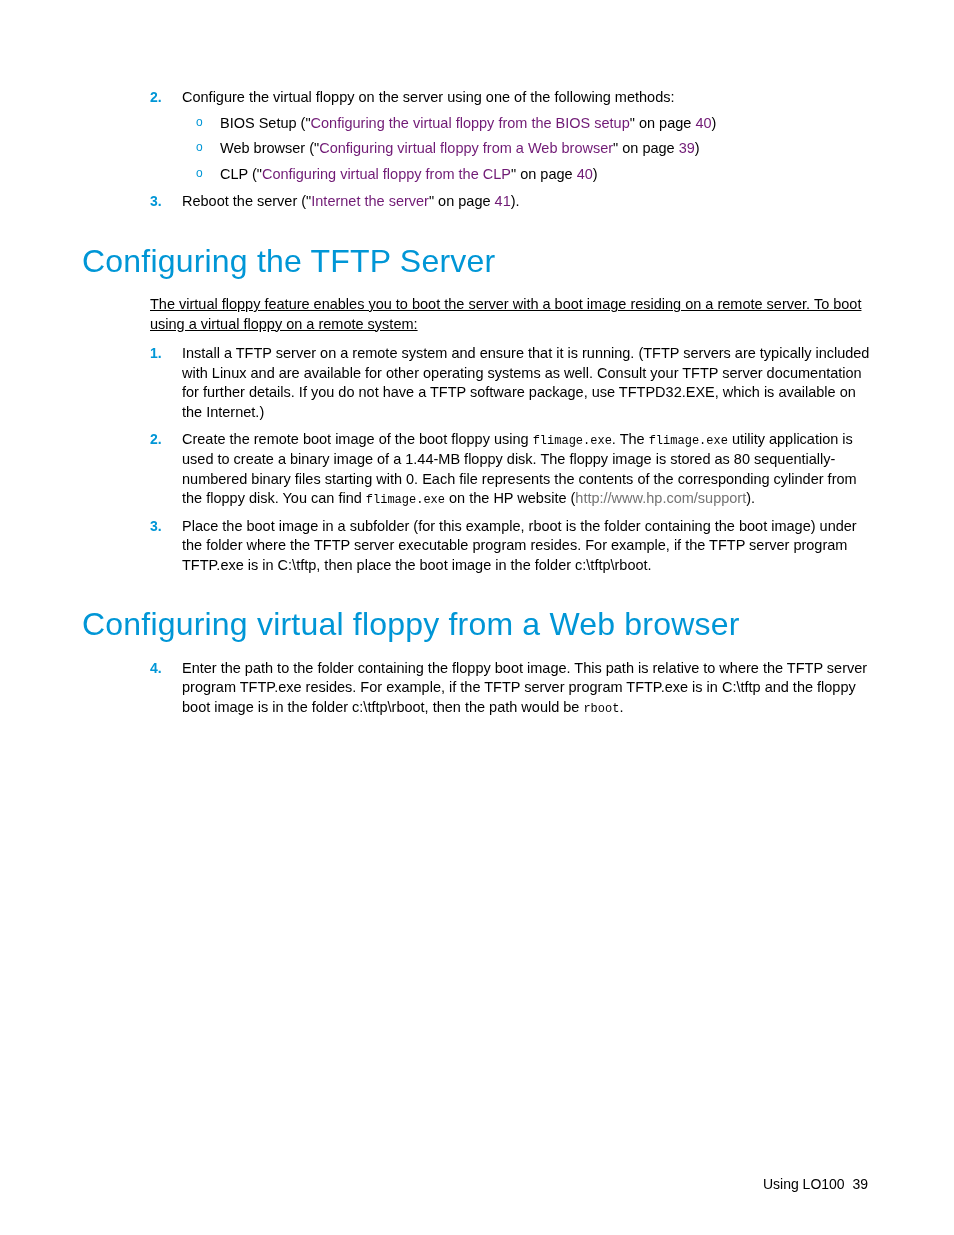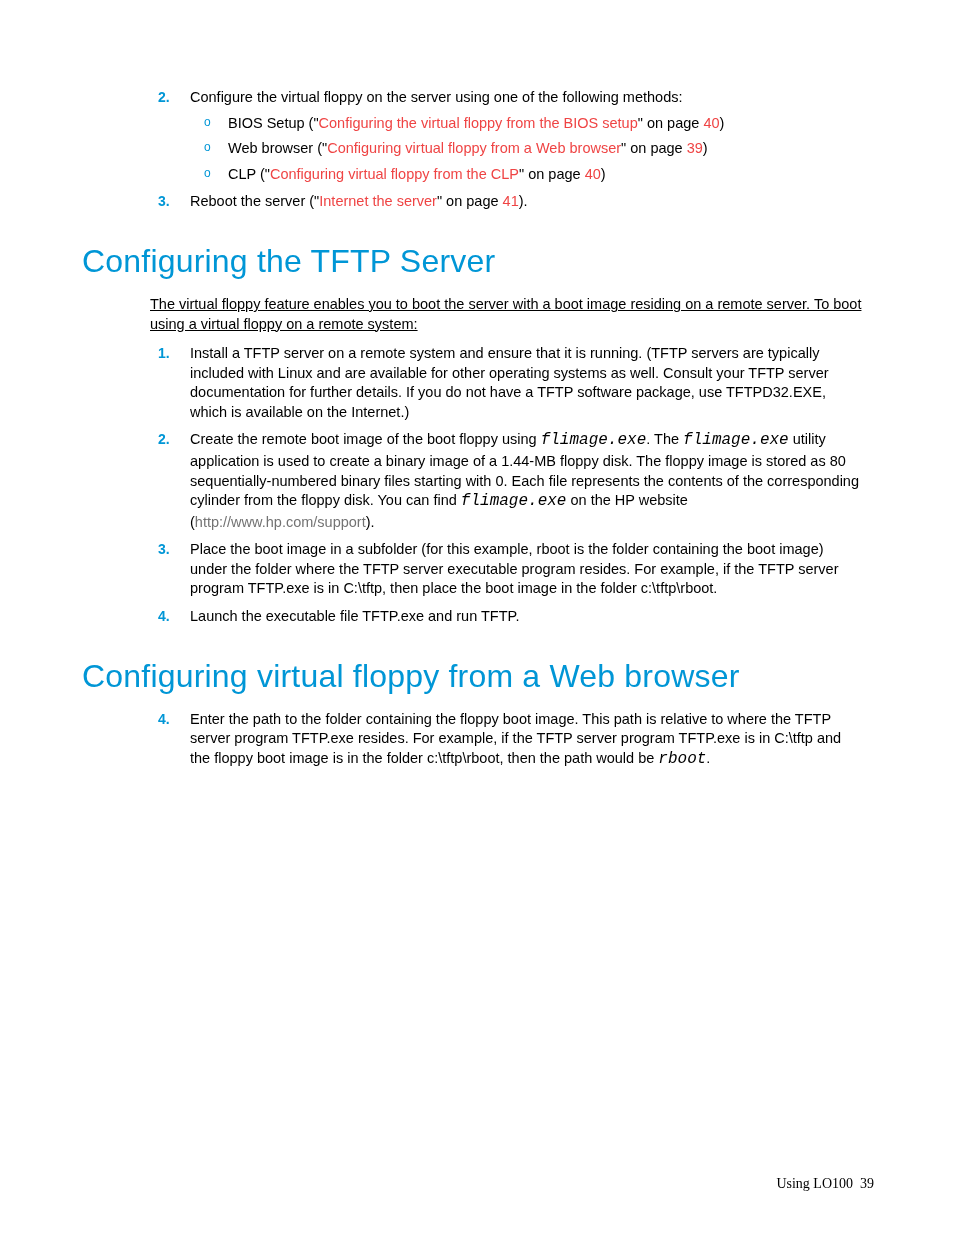--- a/index.html
+++ b/index.html
@@ -22,21 +22,21 @@
     letter-spacing: 0.2px;
   }
   .ol-num {
     list-style: none;
     padding-left: 0;
     margin: 0;
   }
   .ol-num > li {
     position: relative;
     padding-left: 100px;
-    margin: 8px 8px;
+    margin: 8px 0;
   }
   .ol-num > li::before {
     content: attr(data-num) ".";
     position: absolute;
     left: 68px;
     color: #0096d6;
     font-weight: bold;
     font-size: 14px;
   }
   .ol-sub {
@@ -55,37 +55,35 @@
     left: 14px;
     color: #0096d6;
     font-size: 12px;
   }
   .intro {
     padding-left: 68px;
     margin: 8px 0 10px 0;
     text-decoration: underline;
   }
   a.link {
-    color: #ef4444;
+    color: #701a75;
     text-decoration: none;
   }
   a.ulink {
     color: #737373;
   }
   code {
     font-family: "Courier New", monospace;
-    font-size: 16px;
-    font-style: italic;
+    font-size: 12px;
   }
   .footer {
     position: absolute;
-    right: 80px;
+    right: 86px;
     top: 1175px;
     font-size: 14px;
-    font-family: Liberation Serif, serif;
   }
 </style>
 </head>
 <body>
 
 <ol class="ol-num">
   <li data-num="2">
     <span>Configure the virtual floppy on the server using one of the following methods:</span>
     <ul class="ol-sub">
       <li>
@@ -107,21 +105,20 @@
 <h2>Configuring the TFTP Server</h2>
 
 <p class="intro">The virtual floppy feature enables you to boot the server with a boot image residing on a remote server. To boot using a virtual floppy on a remote system:</p>
 
 <ol class="ol-num">
   <li data-num="1">Install a TFTP server on a remote system and ensure that it is running. (TFTP servers are typically included with Linux and are available for other operating systems as well. Consult your TFTP server documentation for further details. If you do not have a TFTP software package, use TFTPD32.EXE, which is available on the Internet.)</li>
   <li data-num="2">
     <span>Create the remote boot image of the boot floppy using </span><code>flimage.exe</code><span>. The </span><code>flimage.exe</code><span> utility application is used to create a binary image of a 1.44-MB floppy disk. The floppy image is stored as 80 sequentially-numbered binary files starting with 0. Each file represents the contents of the corresponding cylinder from the floppy disk. You can find </span><code>flimage.exe</code><span> on the HP website (</span><a class="ulink">http://www.hp.com/support</a><span>).</span>
   </li>
   <li data-num="3">Place the boot image in a subfolder (for this example, rboot is the folder containing the boot image) under the folder where the TFTP server executable program resides. For example, if the TFTP server program TFTP.exe is in C:\tftp, then place the boot image in the folder c:\tftp\rboot.</li>
-  <li data-num="4">Launch the executable file TFTP.exe and run TFTP.</li>
 </ol>
 
 <h2>Configuring virtual floppy from a Web browser</h2>
 
 <ol class="ol-num">
   <li data-num="4">
     <span>Enter the path to the folder containing the floppy boot image. This path is relative to where the TFTP server program TFTP.exe resides. For example, if the TFTP server program TFTP.exe is in C:\tftp and the floppy boot image is in the folder c:\tftp\rboot, then the path would be </span><code>rboot</code><span>.</span>
   </li>
 </ol>
 

